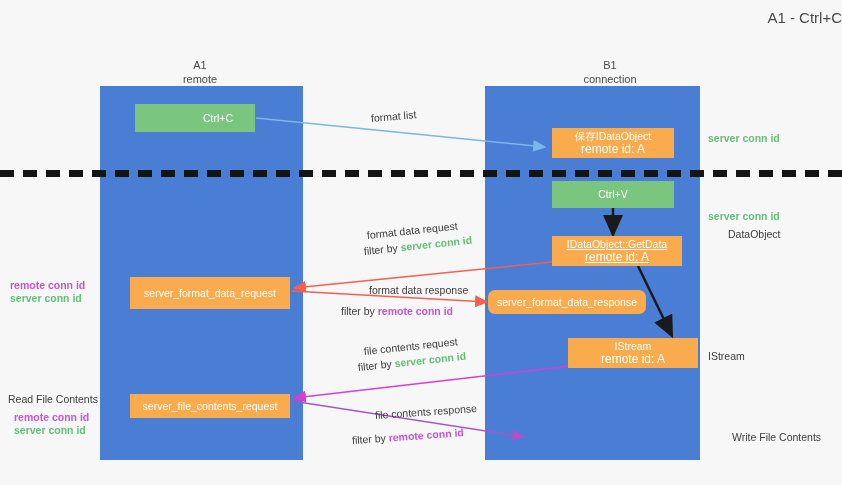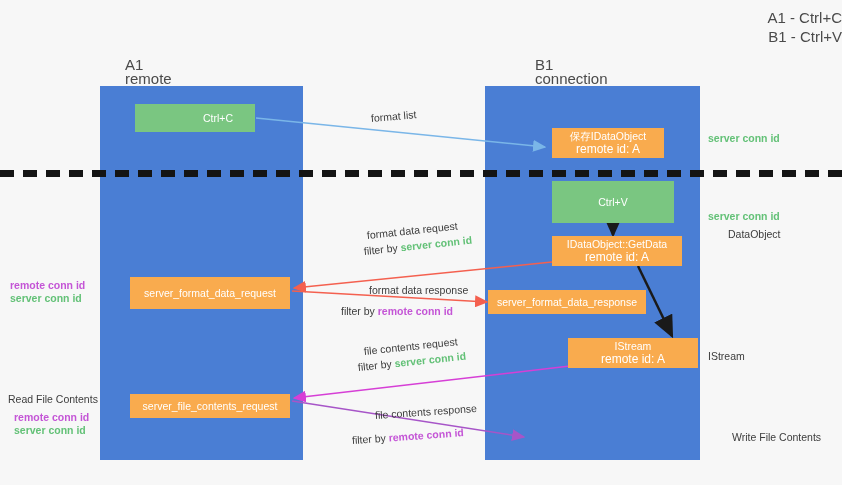--- a/index.html
+++ b/index.html
@@ -12,21 +12,21 @@
     position:relative;
   }
   #stage{position:absolute;left:0;top:0;width:842px;height:485px;}
 
   .title{
     position:absolute;left:0;top:8px;width:842px;
     text-align:right;font-size:15px;line-height:19px;color:#4a4a4a;
   }
 
   .col-head{
-    position:absolute;font-size:15px;line-height:14px;color:#4a4a4a;
+    position:absolute;text-align:center;font-size:11px;line-height:14px;color:#4a4a4a;
   }
 
   .lane{position:absolute;background:#4a7ed4;}
 
   .node{
     position:absolute;box-sizing:border-box;
     display:flex;flex-direction:column;align-items:center;justify-content:center;
     color:#ffffff;font-size:10.5px;line-height:13px;text-align:center;
   }
   .node.green{background:#7ac681;}
@@ -44,21 +44,20 @@
 
   svg.edges{position:absolute;left:0;top:0;width:842px;height:485px;pointer-events:none;}
 </style>
 </head>
 <body>
 
 <div id="stage">
 
   <div class="title">
     <div>A1 - Ctrl+C</div>
-    <div>B1 - Ctrl+V</div>
   </div>
 
   <div class="col-head" style="left:125px;top:58px;width:150px;">
     <div>A1</div>
     <div>remote</div>
   </div>
   <div class="col-head" style="left:535px;top:58px;width:150px;">
     <div>B1</div>
     <div>connection</div>
   </div>
@@ -101,39 +100,39 @@
   </svg>
 
   <svg class="dashline" viewBox="0 0 842 7" preserveAspectRatio="none">
     <line x1="0" y1="3.5" x2="842" y2="3.5" stroke="#141414" stroke-width="7" stroke-dasharray="14 9"></line>
   </svg>
 
   <div class="node green" style="left:135px;top:104px;width:120px;height:28px;padding-left:46px;">
     <div>Ctrl+C</div>
   </div>
 
-  <div class="node orange" style="left:552px;top:128px;width:112px;height:30px;">
+  <div class="node orange" style="left:552px;top:128px;width:122px;height:30px;">
     <div>保存IDataObject</div>
     <div class="l2">remote id: A</div>
   </div>
 
-  <div class="node green" style="left:552px;top:181px;width:122px;height:42px;">
+  <div class="node green" style="left:552px;top:181px;width:122px;height:27px;">
     <div>Ctrl+V</div>
   </div>
 
-  <div class="node orange" style="left:552px;top:236px;width:130px;height:30px;">
+  <div class="node orange" style="left:552px;top:236px;width:130px;height:30px;text-decoration:underline;">
     <div>IDataObject::GetData</div>
     <div class="l2">remote id: A</div>
   </div>
 
   <div class="node orange" style="left:130px;top:277px;width:160px;height:32px;">
     <div>server_format_data_request</div>
   </div>
 
-  <div class="node orange" style="left:488px;top:290px;width:158px;height:24px;">
+  <div class="node orange" style="left:488px;top:290px;width:158px;height:24px;border-radius:7px;">
     <div>server_format_data_response</div>
   </div>
 
   <div class="node orange" style="left:568px;top:338px;width:130px;height:30px;">
     <div>IStream</div>
     <div class="l2">remote id: A</div>
   </div>
 
   <div class="node orange" style="left:130px;top:394px;width:160px;height:24px;">
     <div>server_file_contents_request</div>

